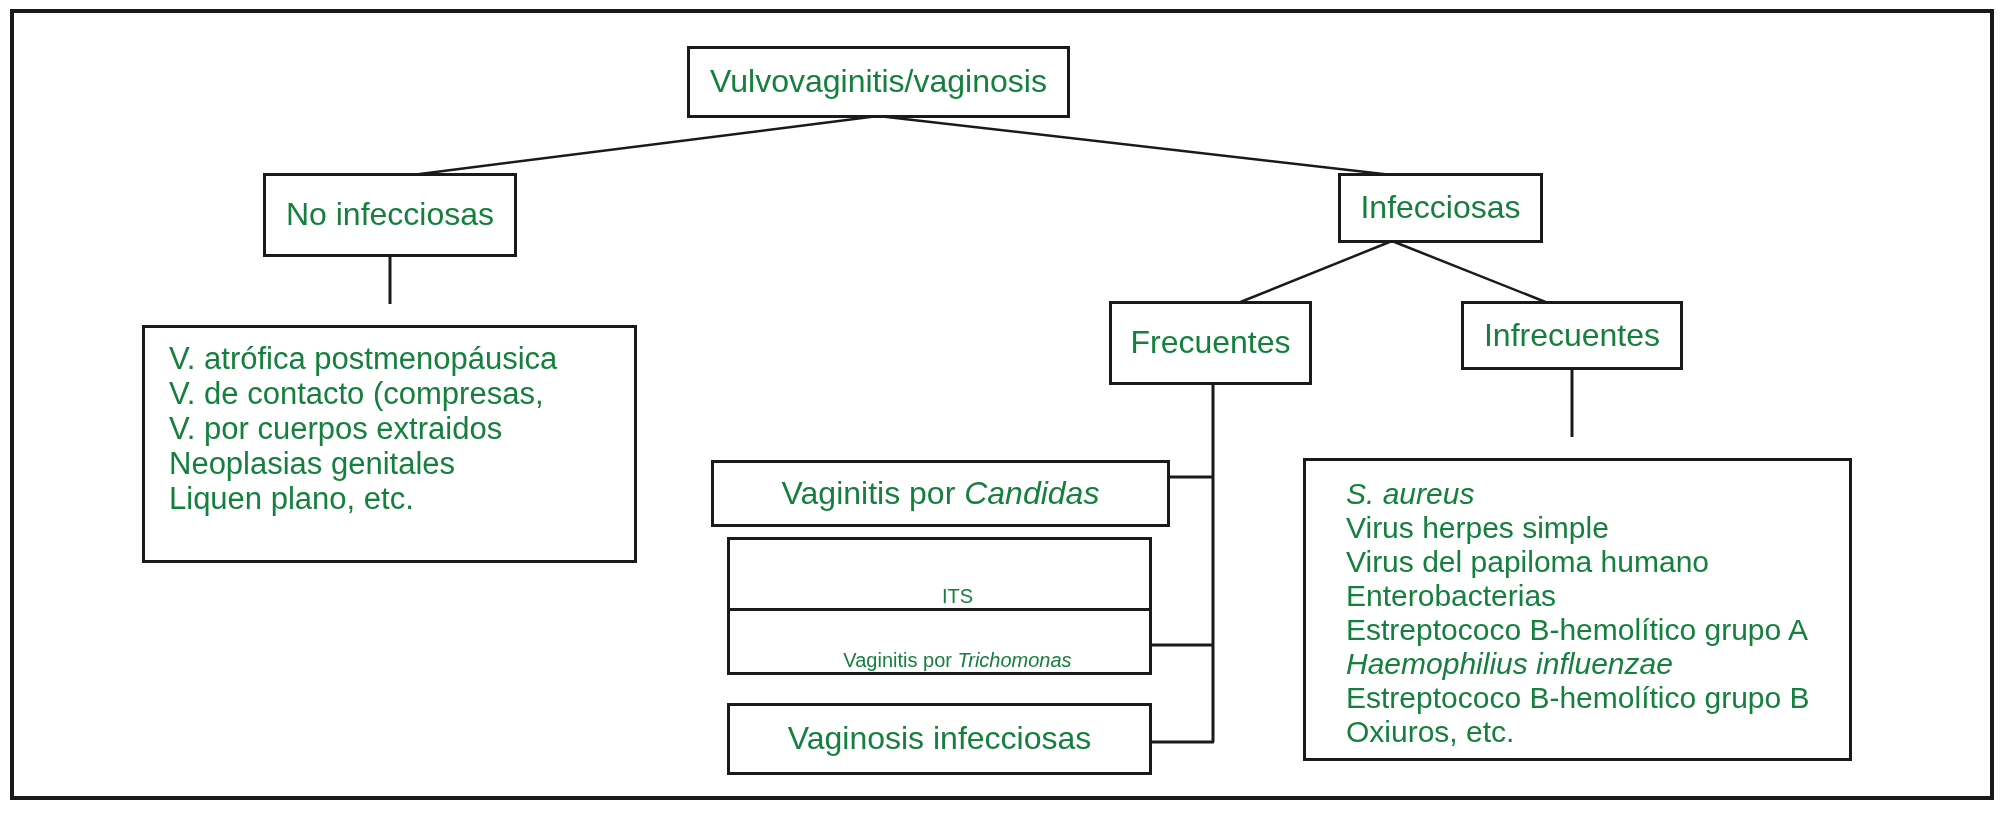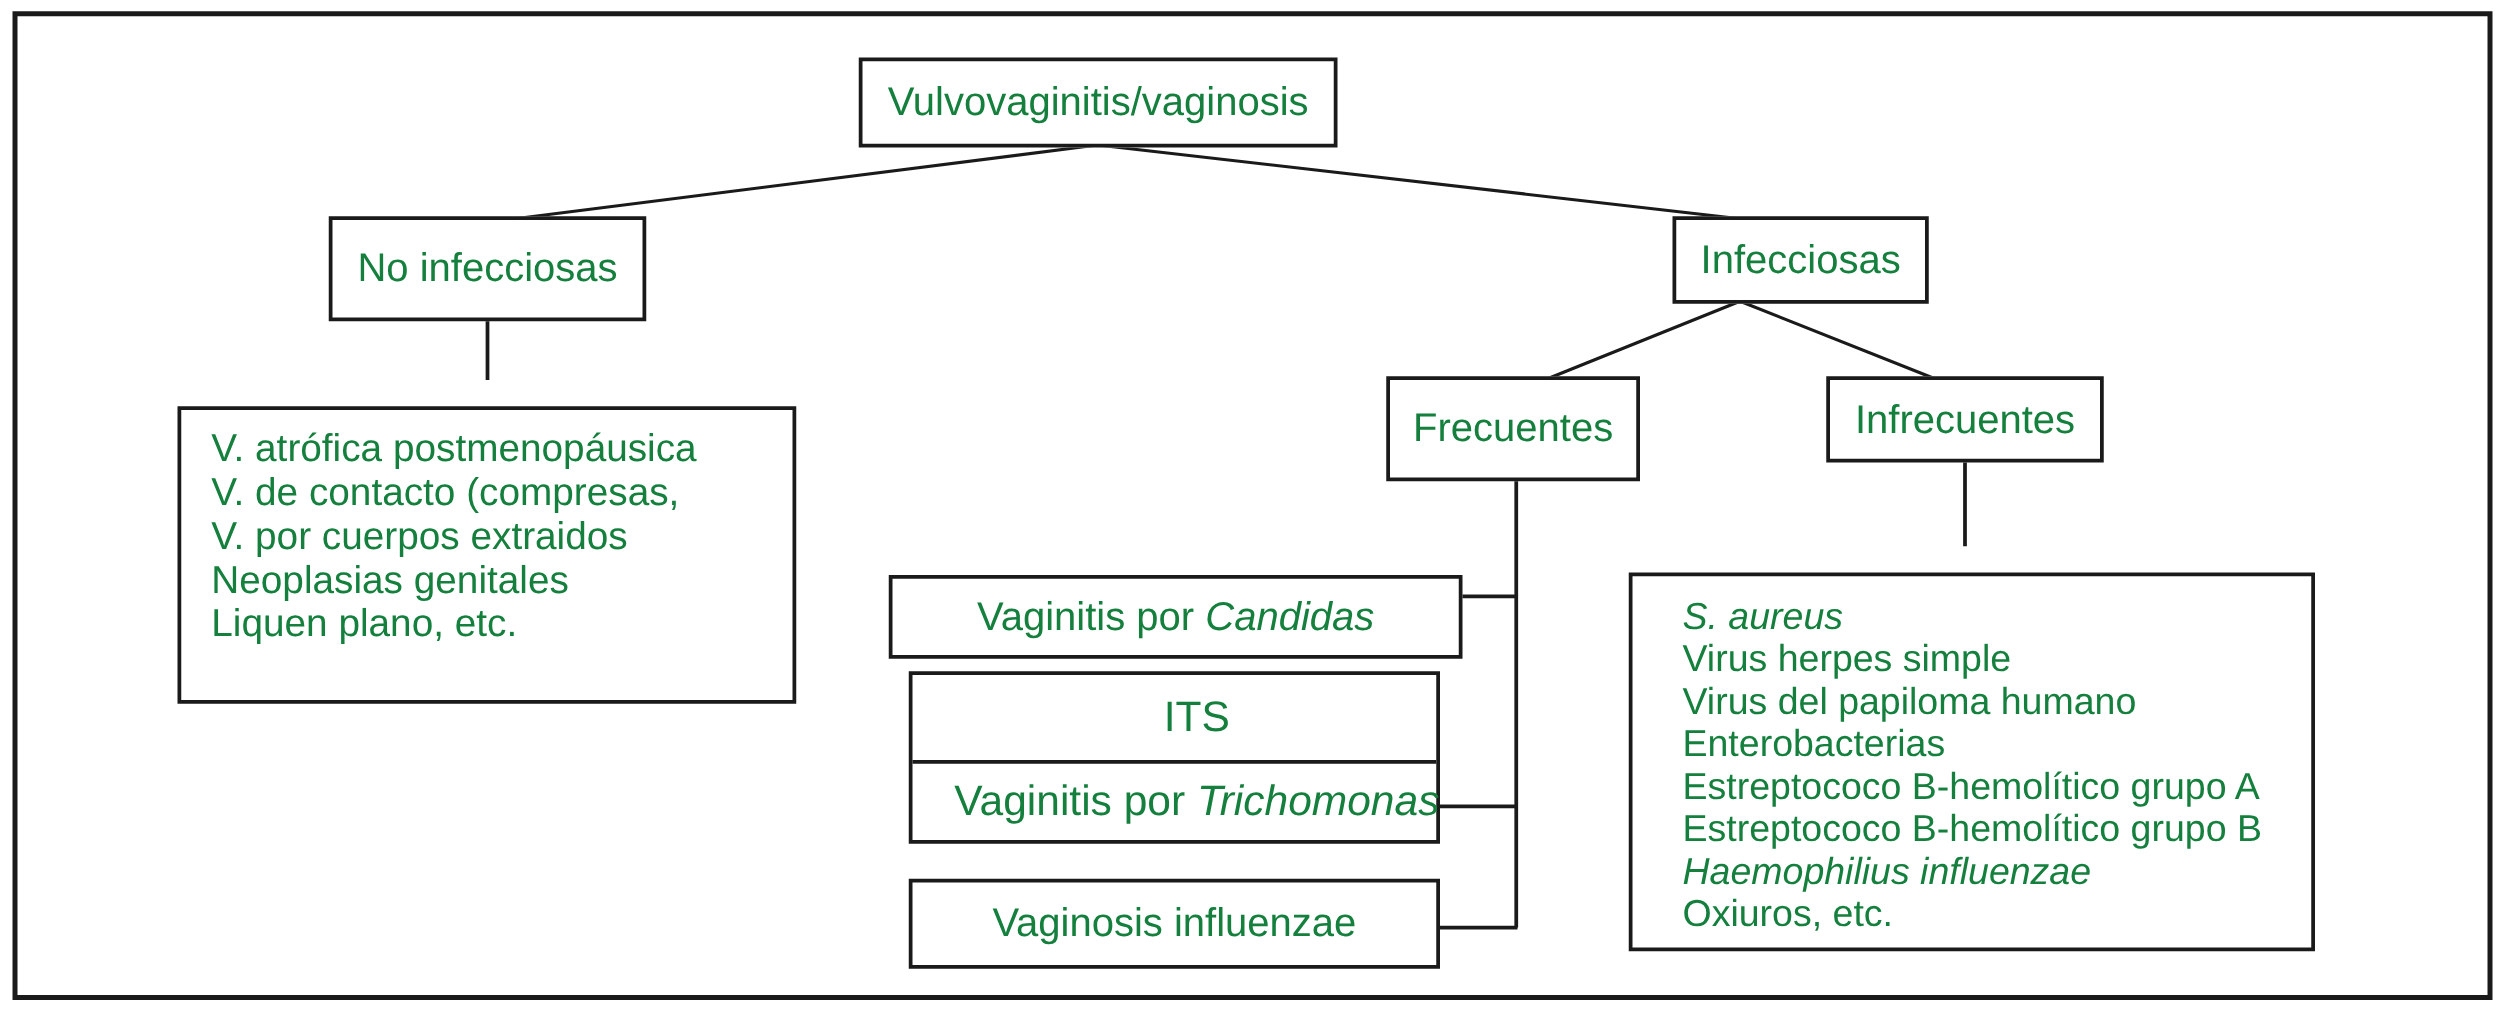--- a/index.html
+++ b/index.html
@@ -61,24 +61,24 @@
   .right-list {
     padding: 16px 10px 0 40px;
     line-height: 34px;
     font-size: 30px;
   }
   .cell {
     position: absolute;
     left: 0;
     right: 0;
     display: flex;
-    align-items: center;
+    align-items: flex-end;
     justify-content: center;
     text-align: center;
-    font-size: 34px;
+    font-size: 20px;
     white-space: nowrap;
     box-sizing: border-box;
     padding-left: 36px;
   }
   .cell-top {
     top: 0;
     height: 71px;
     border-bottom: 3px solid #1a1a1a;
   }
   .cell-bottom {
@@ -144,27 +144,27 @@
   <div class="box" style="left:727px; top:537px; width:425px; height:138px;">
     <div class="cell cell-top">
       <span>ITS</span>
     </div>
     <div class="cell cell-bottom">
       <span><span>Vaginitis por </span><span class="species">Trichomonas</span></span>
     </div>
   </div>
 
   <div class="box label-box" style="left:727px; top:703px; width:425px; height:72px;">
-    <span>Vaginosis influenzae</span>
+    <span>Vaginosis infecciosas</span>
   </div>
 
   <div class="box list-box right-list" style="left:1303px; top:435px; width:549px; height:303px;">
     <div class="line" style="font-style: italic;">S. aureus</div>
     <div class="line">Virus herpes simple</div>
     <div class="line">Virus del papiloma humano</div>
     <div class="line">Enterobacterias</div>
     <div class="line">Estreptococo B-hemolítico grupo A</div>
+    <div class="line" style="font-style: italic;">Haemophilius influenzae</div>
     <div class="line">Estreptococo B-hemolítico grupo B</div>
-    <div class="line" style="font-style: italic;">Haemophilius influenzae</div>
     <div class="line">Oxiuros, etc.</div>
   </div>
 
 </div>
 
 </body></html>

